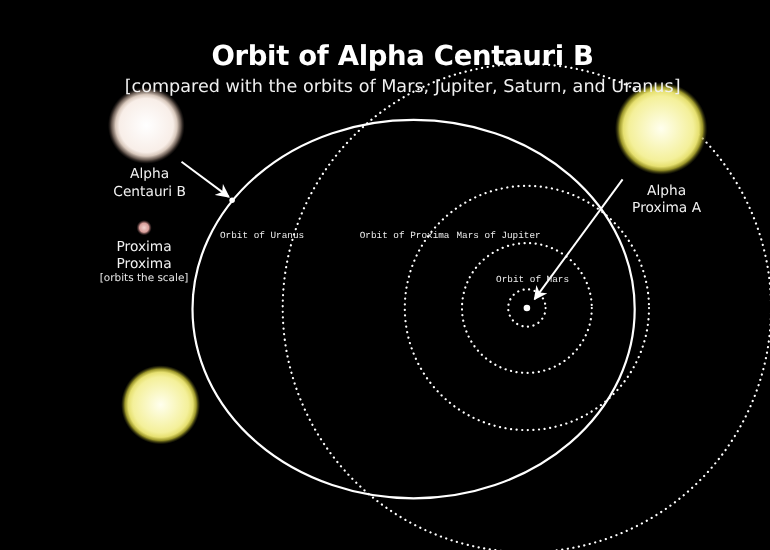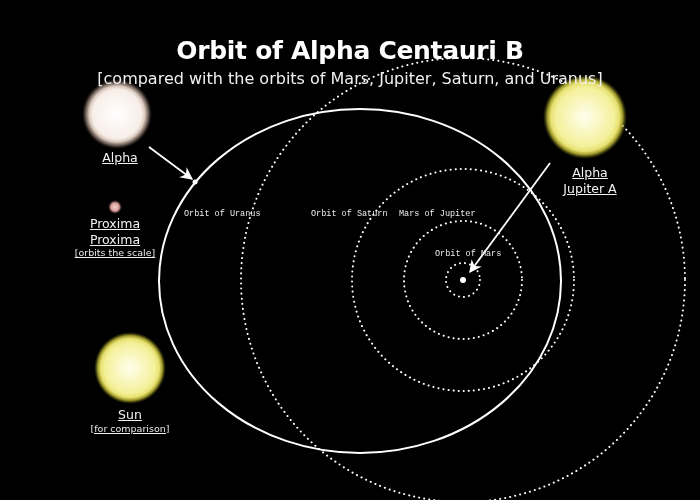--- a/index.html
+++ b/index.html
@@ -1,20 +1,20 @@
 <!DOCTYPE html>
 <html><head>
 <meta charset="utf-8">
 <style>
   html, body { margin:0; padding:0; background:#000; }
   body { width:700px; height:500px; overflow:hidden; position:relative; font-family:"DejaVu Sans", sans-serif; color:#fff; }
-  #stage { position:absolute; left:0; top:0; width:596px; height:500px; }
+  #stage { position:absolute; left:16px; top:0; width:596px; height:500px; }
   .title { position:absolute; left:0; width:700px; top:36px; text-align:center; font-family:"DejaVu Sans", sans-serif; font-weight:bold; font-size:25px; color:#fff; letter-spacing:-0.3px; }
   .subtitle { position:absolute; left:0; width:700px; top:69px; text-align:center; font-size:16px; color:#f0f0f0; }
-  .lbl { position:absolute; text-align:center; color:#f2f2f2; line-height:1.25;text-decoration:underline; }
+  .lbl { position:absolute; text-align:center; color:#f2f2f2; line-height:1.25; }
   .star-lbl { font-size:12.5px; }
   .small-lbl { font-size:9.5px; color:#e8e8e8; }
   .orbit-lbl { position:absolute; font-size:8.5px; color:#eee; white-space:nowrap;font-family:Liberation Mono, monospace; }
 </style>
 </head>
 <body>
 
 <div id="stage">
   <svg width="700" height="500" viewBox="0 0 700 500" style="position:absolute;left:0;top:0;">
     <defs>
@@ -62,35 +62,32 @@
     <circle cx="117" cy="114" r="35" fill="url(#gB)"></circle>
     <circle cx="115" cy="207" r="7" fill="url(#gP)"></circle>
     <circle cx="130" cy="368" r="36" fill="url(#gSun)"></circle>
   </svg>
 
   <div class="title">Orbit of Alpha Centauri B</div>
   <div class="subtitle">[compared with the orbits of Mars, Jupiter, Saturn, and Uranus]</div>
 
   <div class="lbl star-lbl" style="left:70px; top:150px; width:100px;">
     <div>Alpha</div>
+    <div>Centauri B</div>
   </div>
 
   <div class="lbl star-lbl" style="left:540px; top:165px; width:100px;">
     <div>Alpha</div>
-    <div>Jupiter A</div>
+    <div>Proxima A</div>
   </div>
 
   <div class="lbl star-lbl" style="left:60px; top:216px; width:110px;">
     <div>Proxima</div>
     <div>Proxima</div>
     <div class="small-lbl">[orbits the scale]</div>
   </div>
 
-  <div class="lbl star-lbl" style="left:75px; top:407px; width:110px;">
-    <div>Sun</div>
-    <div class="small-lbl">[for comparison]</div>
-  </div>
 
   <div class="orbit-lbl" style="left:184px; top:209px;">Orbit of Uranus</div>
-  <div class="orbit-lbl" style="left:311px; top:209px;">Orbit of Saturn</div>
+  <div class="orbit-lbl" style="left:311px; top:209px;">Orbit of Proxima</div>
   <div class="orbit-lbl" style="left:399px; top:209px;">Mars of Jupiter</div>
   <div class="orbit-lbl" style="left:420px; top:249px;padding-left:15px;">Orbit of Mars</div>
 </div>
 
 </body></html>

